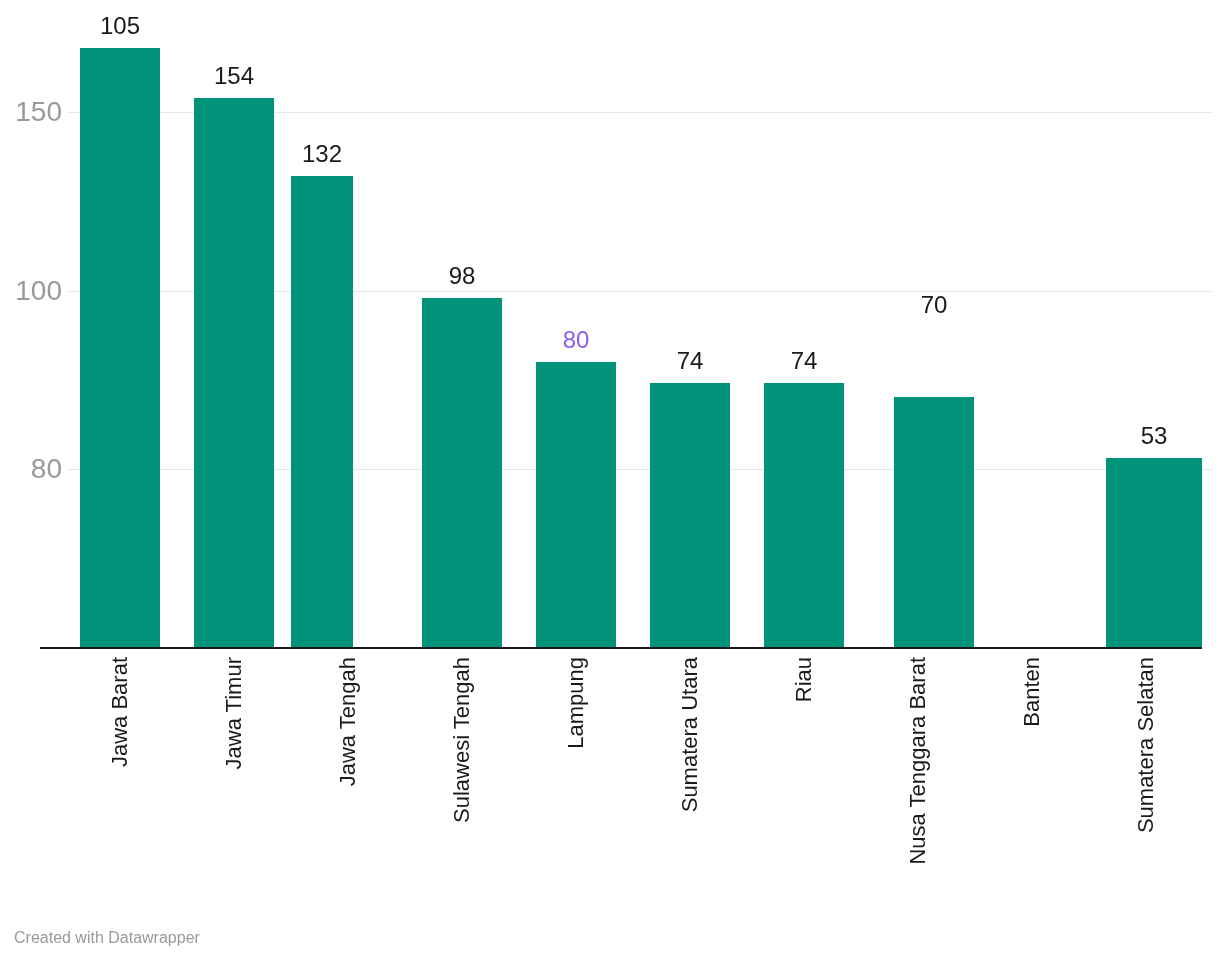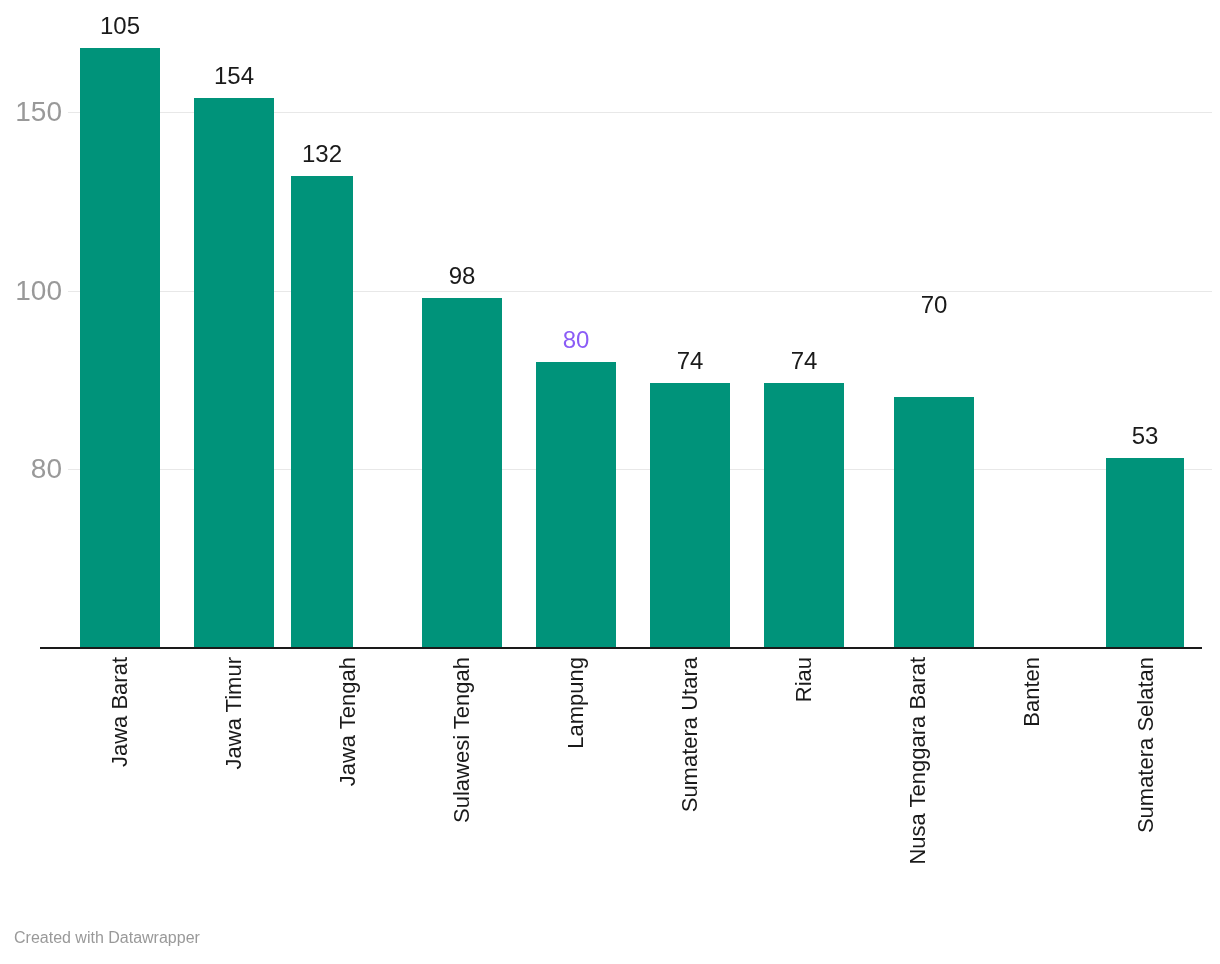--- a/index.html
+++ b/index.html
@@ -173,21 +173,21 @@
         <div class="bar-value" style="top: -34px; color: rgb(26, 26, 26);">74</div>
       </div>
       <div class="bar-group" style="left: 764px; width: 80px; height: 263.81px;">
         <div class="bar-rect" style="height: 263.81px; background: rgb(0, 147, 122);"></div>
         <div class="bar-value" style="top: -34px; color: rgb(26, 26, 26);">74</div>
       </div>
       <div class="bar-group" style="left: 878px; width: 80px; height: 320px; margin-left: 16px;">
         <div class="bar-rect" style="height: 249.55px; background: rgb(0, 147, 122);"></div>
         <div class="bar-value" style="top: -34px; color: rgb(26, 26, 26);">70</div>
       </div>
-      <div class="bar-group" style="left: 1106px; width: 78px; height: 188.945px;">
+      <div class="bar-group" style="left: 1106px; width: 96px; height: 188.945px;">
         <div class="bar-rect" style="height: 188.945px; background: rgb(0, 147, 122);"></div>
         <div class="bar-value" style="top: -34px; color: rgb(26, 26, 26);">53</div>
       </div>
     </div>
 
   <div class="labels-layer" id="labels-container">
       <div class="cat-label-slot" style="left: 80px; width: 80px;">
         <div class="cat-label">Jawa Barat</div>
       </div>
       <div class="cat-label-slot" style="left: 194px; width: 80px;">

